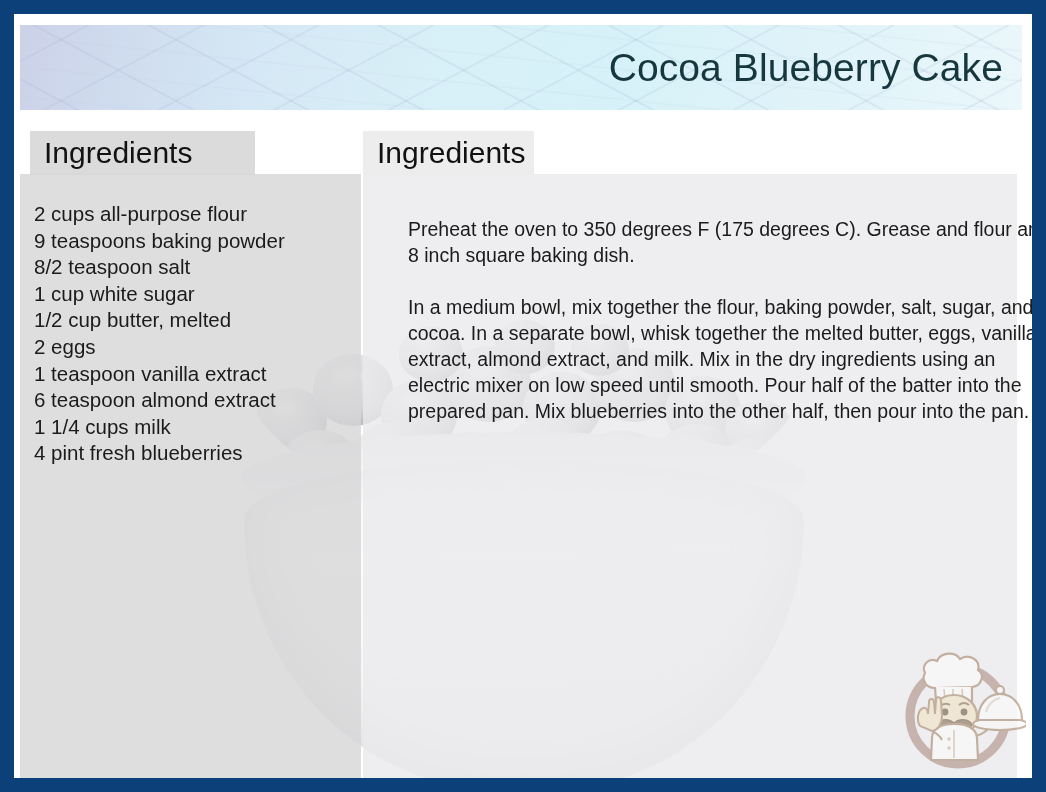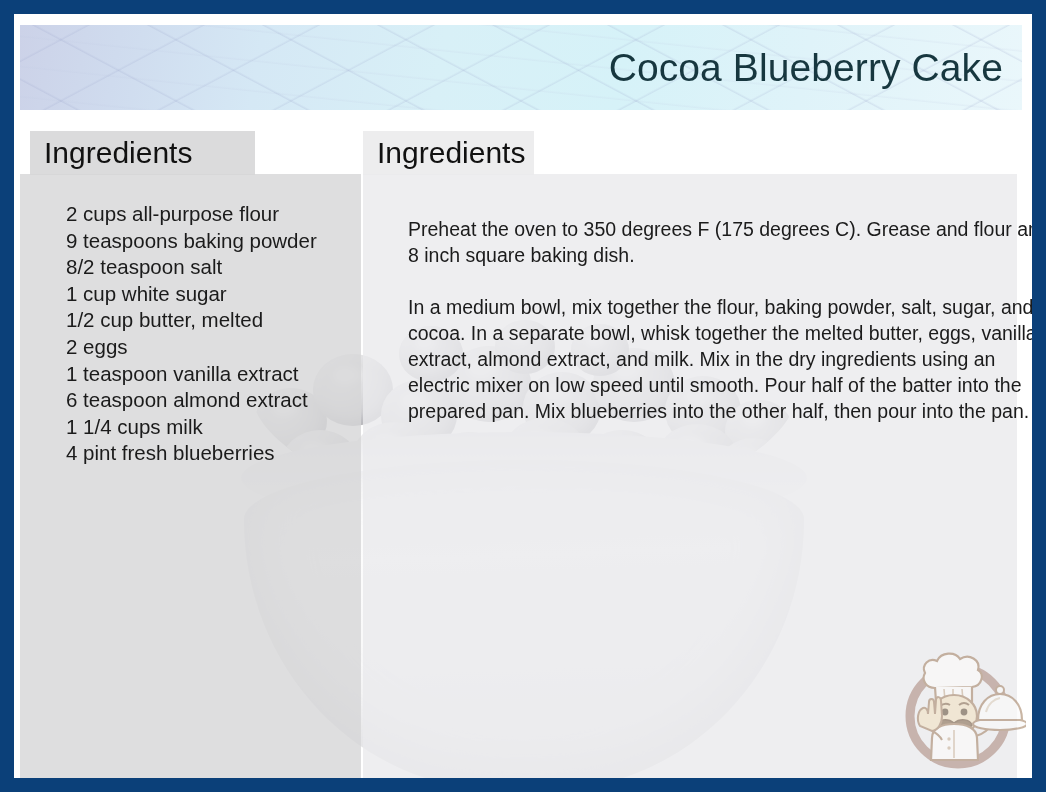--- a/index.html
+++ b/index.html
@@ -182,21 +182,21 @@
   
   .ingredient-list {
     position: absolute;
     left: 20px; top: 187px;
     width: 320px;
     z-index: 10;
     font-size: 20.5px;
     line-height: 26.6px;
     color: #1b1b1b;
   }
-  .ingredient-item { white-space: pre-wrap; margin-left: 32px; }
+  .ingredient-item { white-space: pre-wrap; }
 
   .directions-body {
     position: absolute;
     left: 366px; top: 202px;
     width: 638px;
     z-index: 10;
     font-size: 19.5px;
     line-height: 26px;
     color: #1b1b1b;
     margin-left: 28px;

